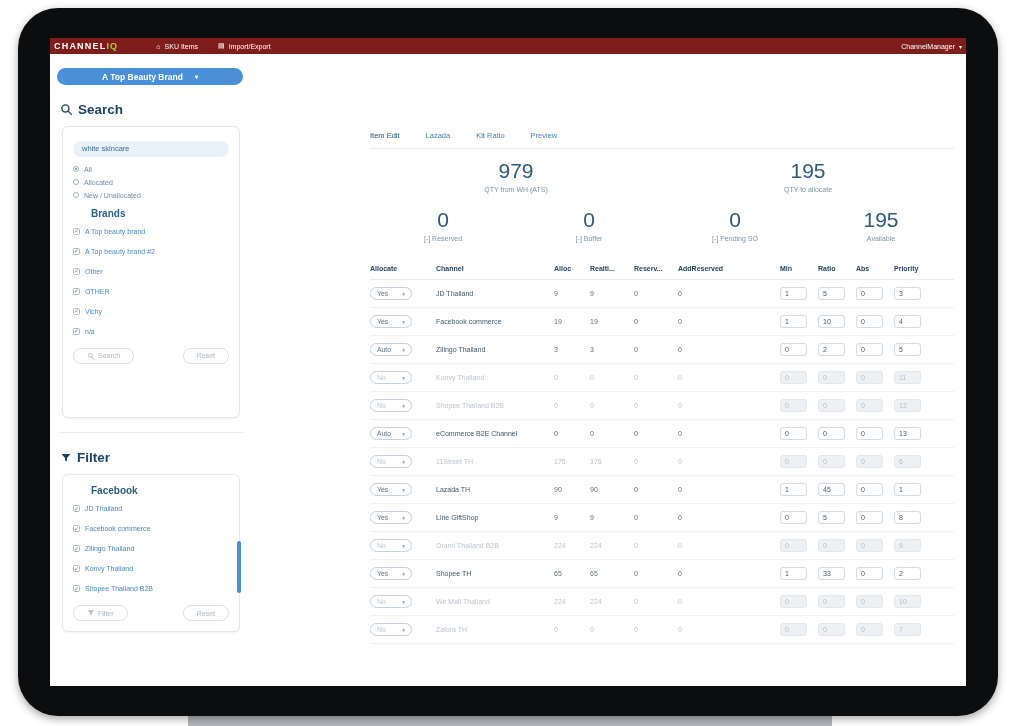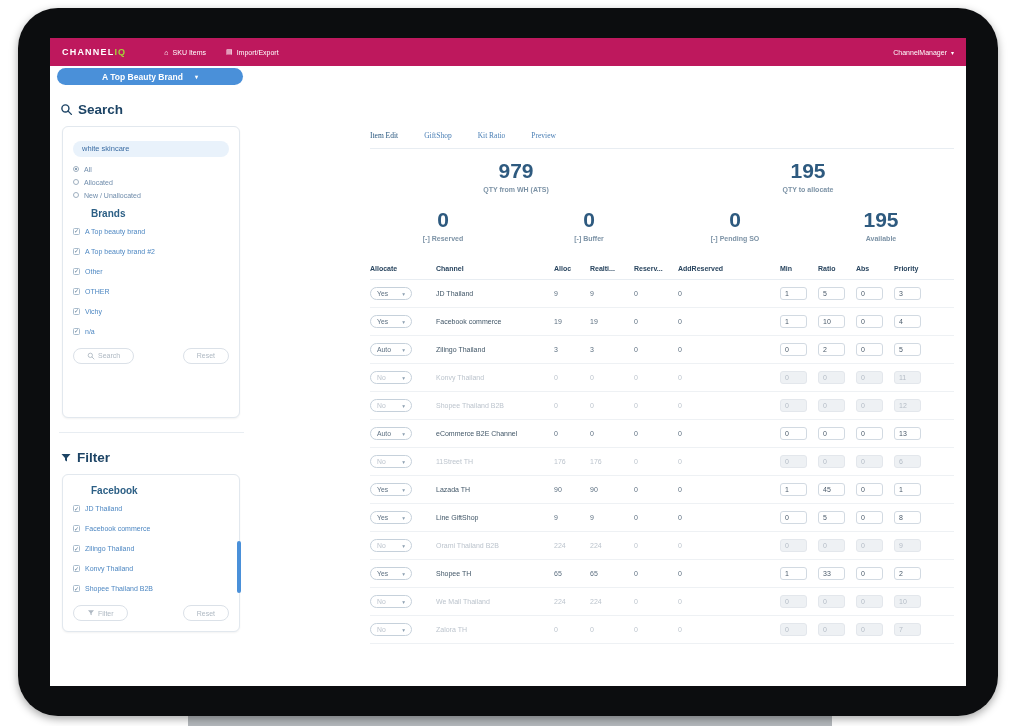--- a/index.html
+++ b/index.html
@@ -8,22 +8,22 @@
   .stage { position:relative; width:1016px; height:726px; }
 
   
   .stand { position:absolute; left:188px; top:710px; width:644px; height:16px; background:#b4b8bc; }
   .bezel { position:absolute; left:18px; top:8px; width:980px; height:708px;
            background:#0c0d0f; border-radius:40px; box-shadow:0 3px 8px rgba(0,0,0,.35); }
   .screen { position:absolute; left:32px; top:30px; width:916px; height:648px;
             background:#ffffff; overflow:hidden; }
 
   
-  .navbar { position:absolute; top:0; left:0; right:0; height:28px; background:#be185d;
-            display:flex; align-items:center; padding:0 12px; }
+  .navbar { position:absolute; top:0; left:0; right:0; height:16px; background:#7f1d1d;
+            display:flex; align-items:center; padding:0 4px; }
   .logo { font-size:9px; font-weight:bold; color:#ffffff; letter-spacing:1.2px; }
   .logo .accent { color:#a5d438; font-weight:bold; }
   .nav-items { display:flex; gap:20px; margin-left:38px; }
   .nav-item { display:flex; align-items:center; gap:4px; color:#ffffff; font-size:7px; cursor:pointer; }
   .nav-ico { font-size:7px; color:#ffffff; }
   .user-menu { margin-left:auto; color:#ffffff; font-size:7px; display:flex; align-items:center; gap:4px; }
   .caret-sm { font-size:6px; }
 
   .body { position:absolute; top:20px; left:0; right:0; bottom:0; display:flex;justify-content:center; }
 
@@ -53,24 +53,24 @@
   .btn-row { display:flex; justify-content:space-between; margin-top:6px; }
   .pill-btn { border:1px solid #dbe1e8; border-radius:9px; font-size:7px; color:#aeb8c2;
               padding:3px 13px; background:#fff; display:inline-flex; align-items:center; gap:3px; cursor:pointer; }
   .divider { width:185px; height:1px; background:#e8edf2; margin:14px 0 0 2px; }
   .scroll-thumb { position:absolute; right:-2px; top:66px; width:4px; height:52px;
                   background:#4a90d9; border-radius:2px; cursor:pointer; }
 
   
   main { flex:1; padding:60px 12px 0 8px; position:relative; }
   .main-title { font-size:10px; color:#2b5878; }
-  .tabs { display:flex; gap:26px; margin-top:13px; border-bottom:1px solid #e8edf2; padding-bottom:8px;font-family:Liberation Serif, serif; }
+  .tabs { display:flex; gap:26px; margin-top:13px; border-bottom:1px solid #e8edf2; padding-bottom:8px; }
   .tab { font-size:7.5px; color:#4a7fb5; cursor:pointer; }
   .tab.active { color:#26557d; }
-  .summary { display:flex;font-weight:bold; }
+  .summary { display:flex; }
   .summary.top { margin-top:10px; }
   .summary.bottom { margin-top:15px; }
   .sum-cell { flex:1; text-align:center; }
   .sum-value { font-size:21px; color:#2e5a7f; }
   .sum-label { font-size:7px; color:#7d93a6; margin-top:3px; }
 
   .table { margin-top:17px; }
   .thead { display:flex; align-items:center; font-size:7px; font-weight:bold; color:#29455f;
            padding:6px 0 7px; border-bottom:1px solid #e8edf2; }
   .trow { display:flex; align-items:center; height:28px; border-bottom:1px solid #eef1f4;
@@ -273,21 +273,21 @@
             </div>
           </div>
         </aside>
 
         <main>
 
           <div class="tabs">
 
               <span class="tab active">Item Edit</span>
 
-              <span class="tab">GiftShop</span>
+              <span class="tab">Lazada</span>
 
               <span class="tab">Kit Ratio</span>
 
               <span class="tab">Preview</span>
 
           </div>
 
           <div class="summary top">
 
               <div class="sum-cell">

